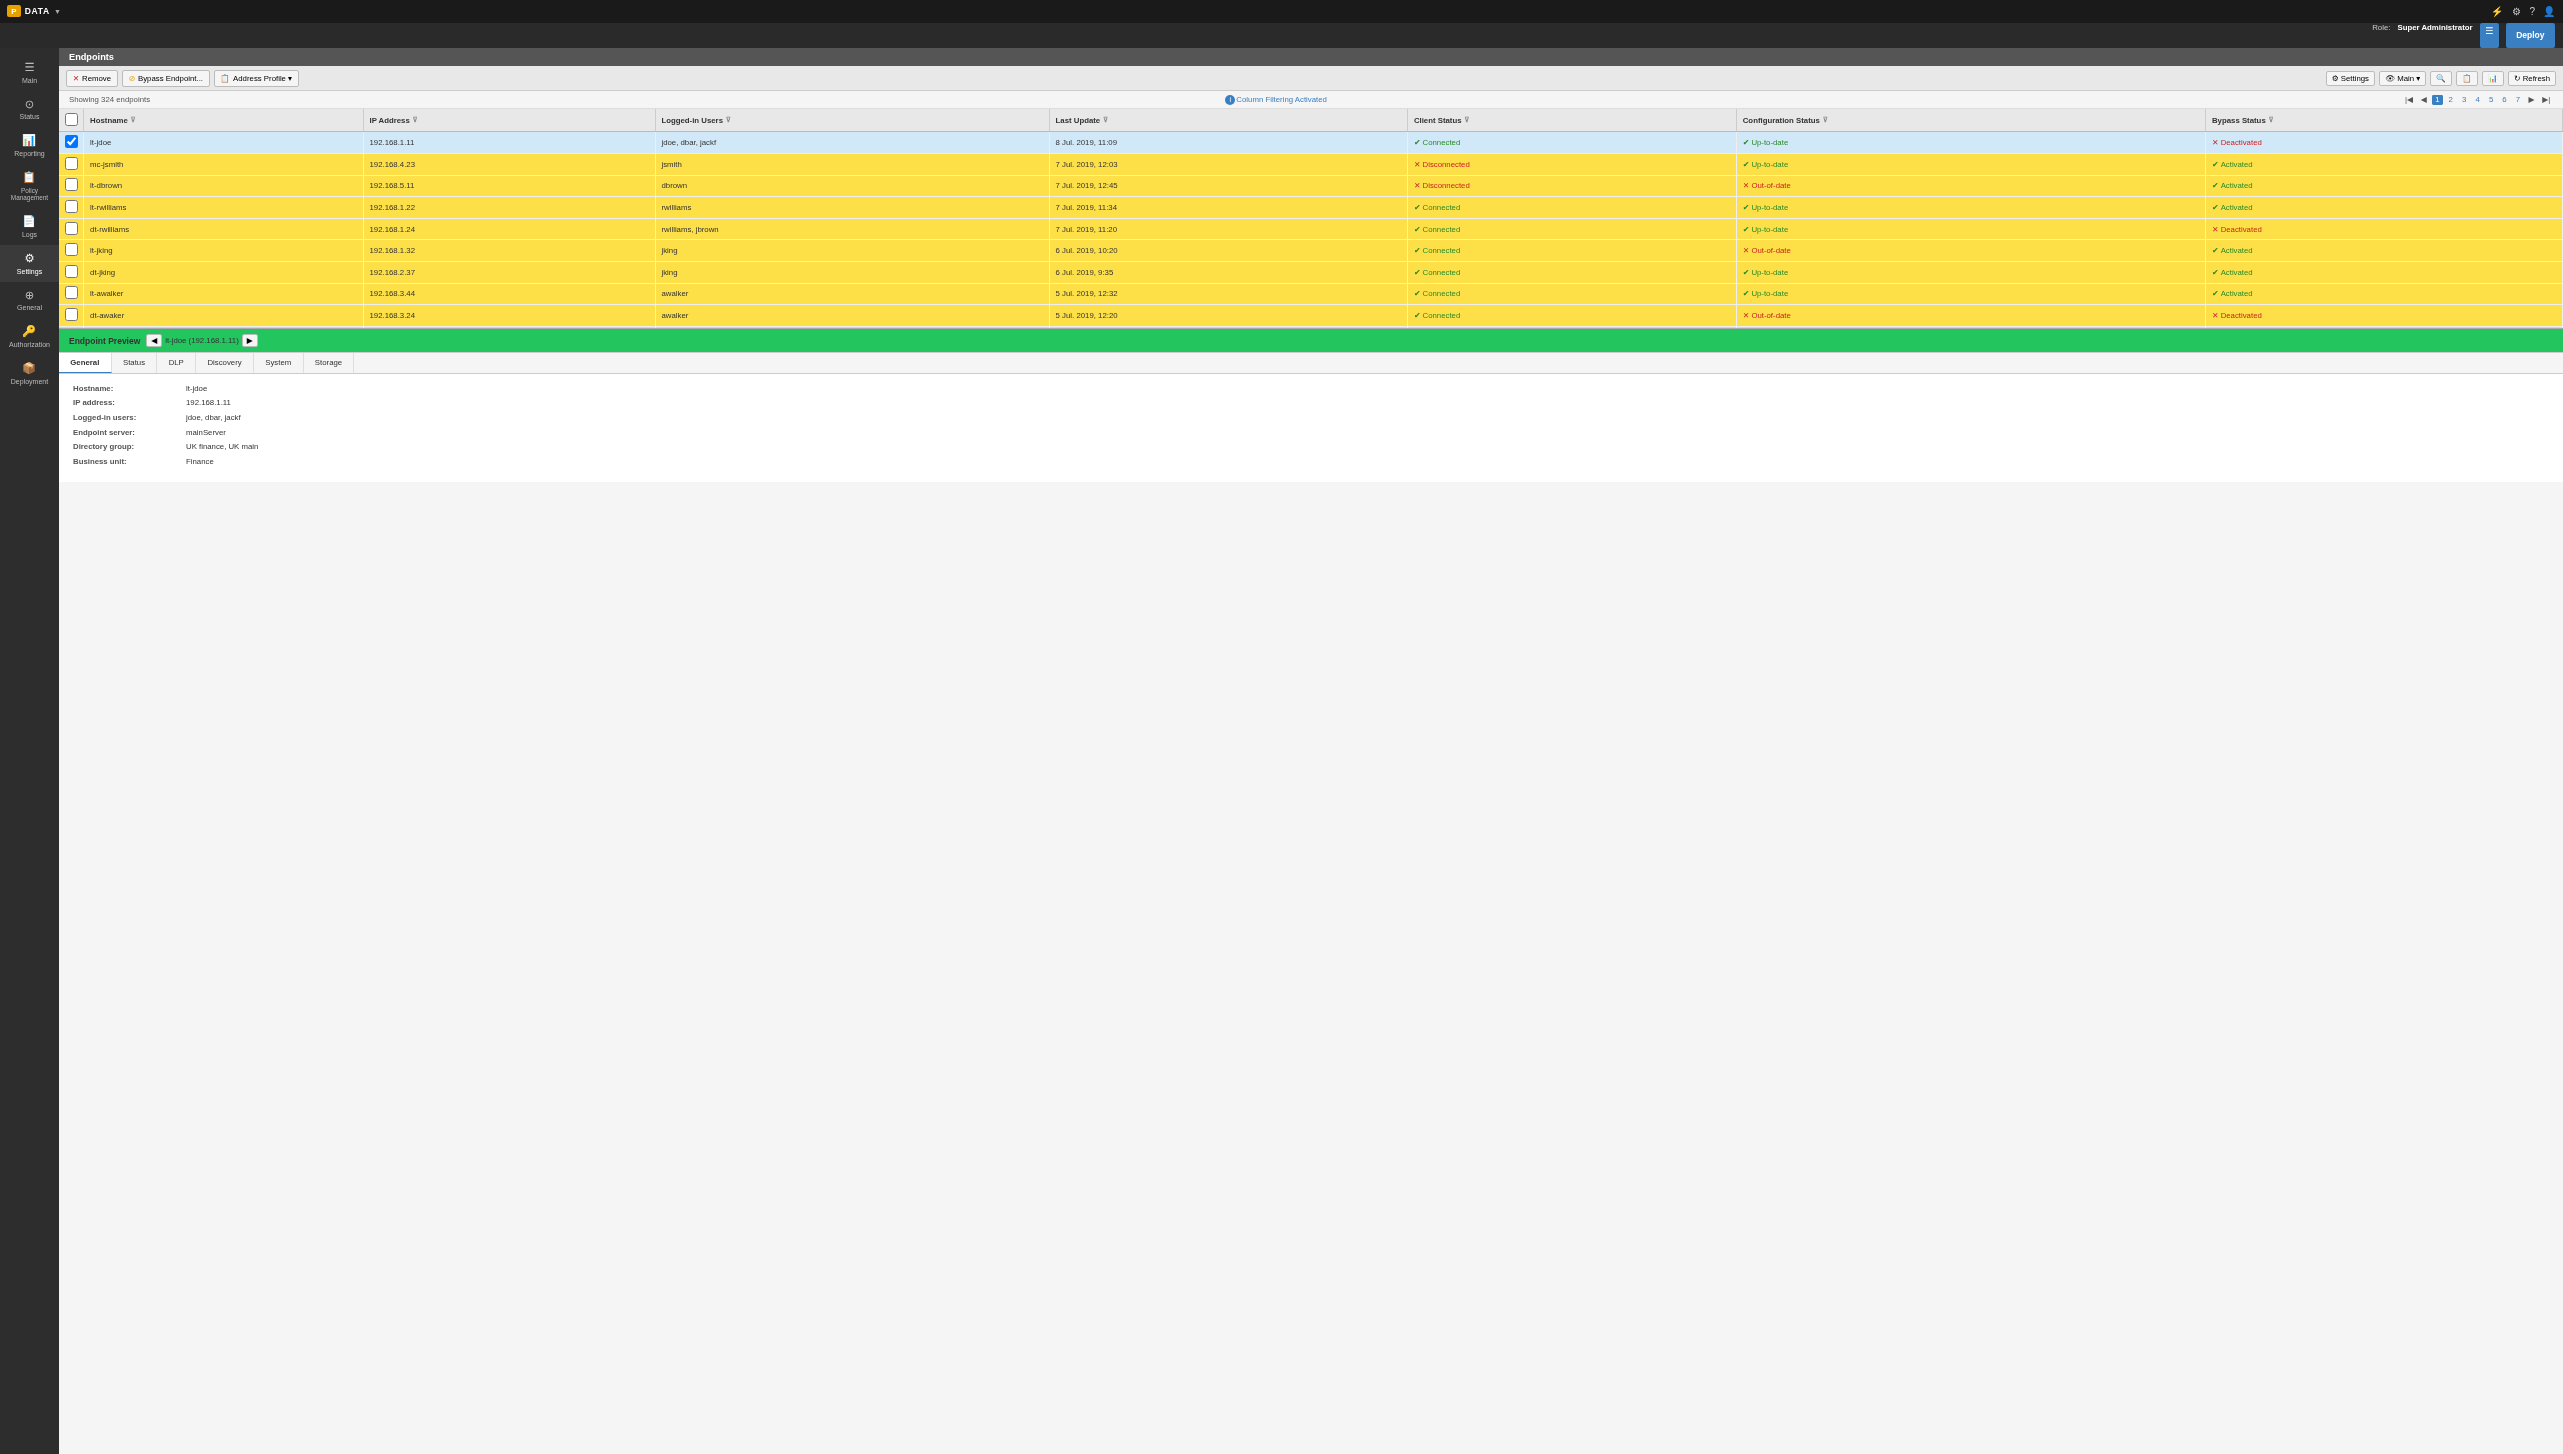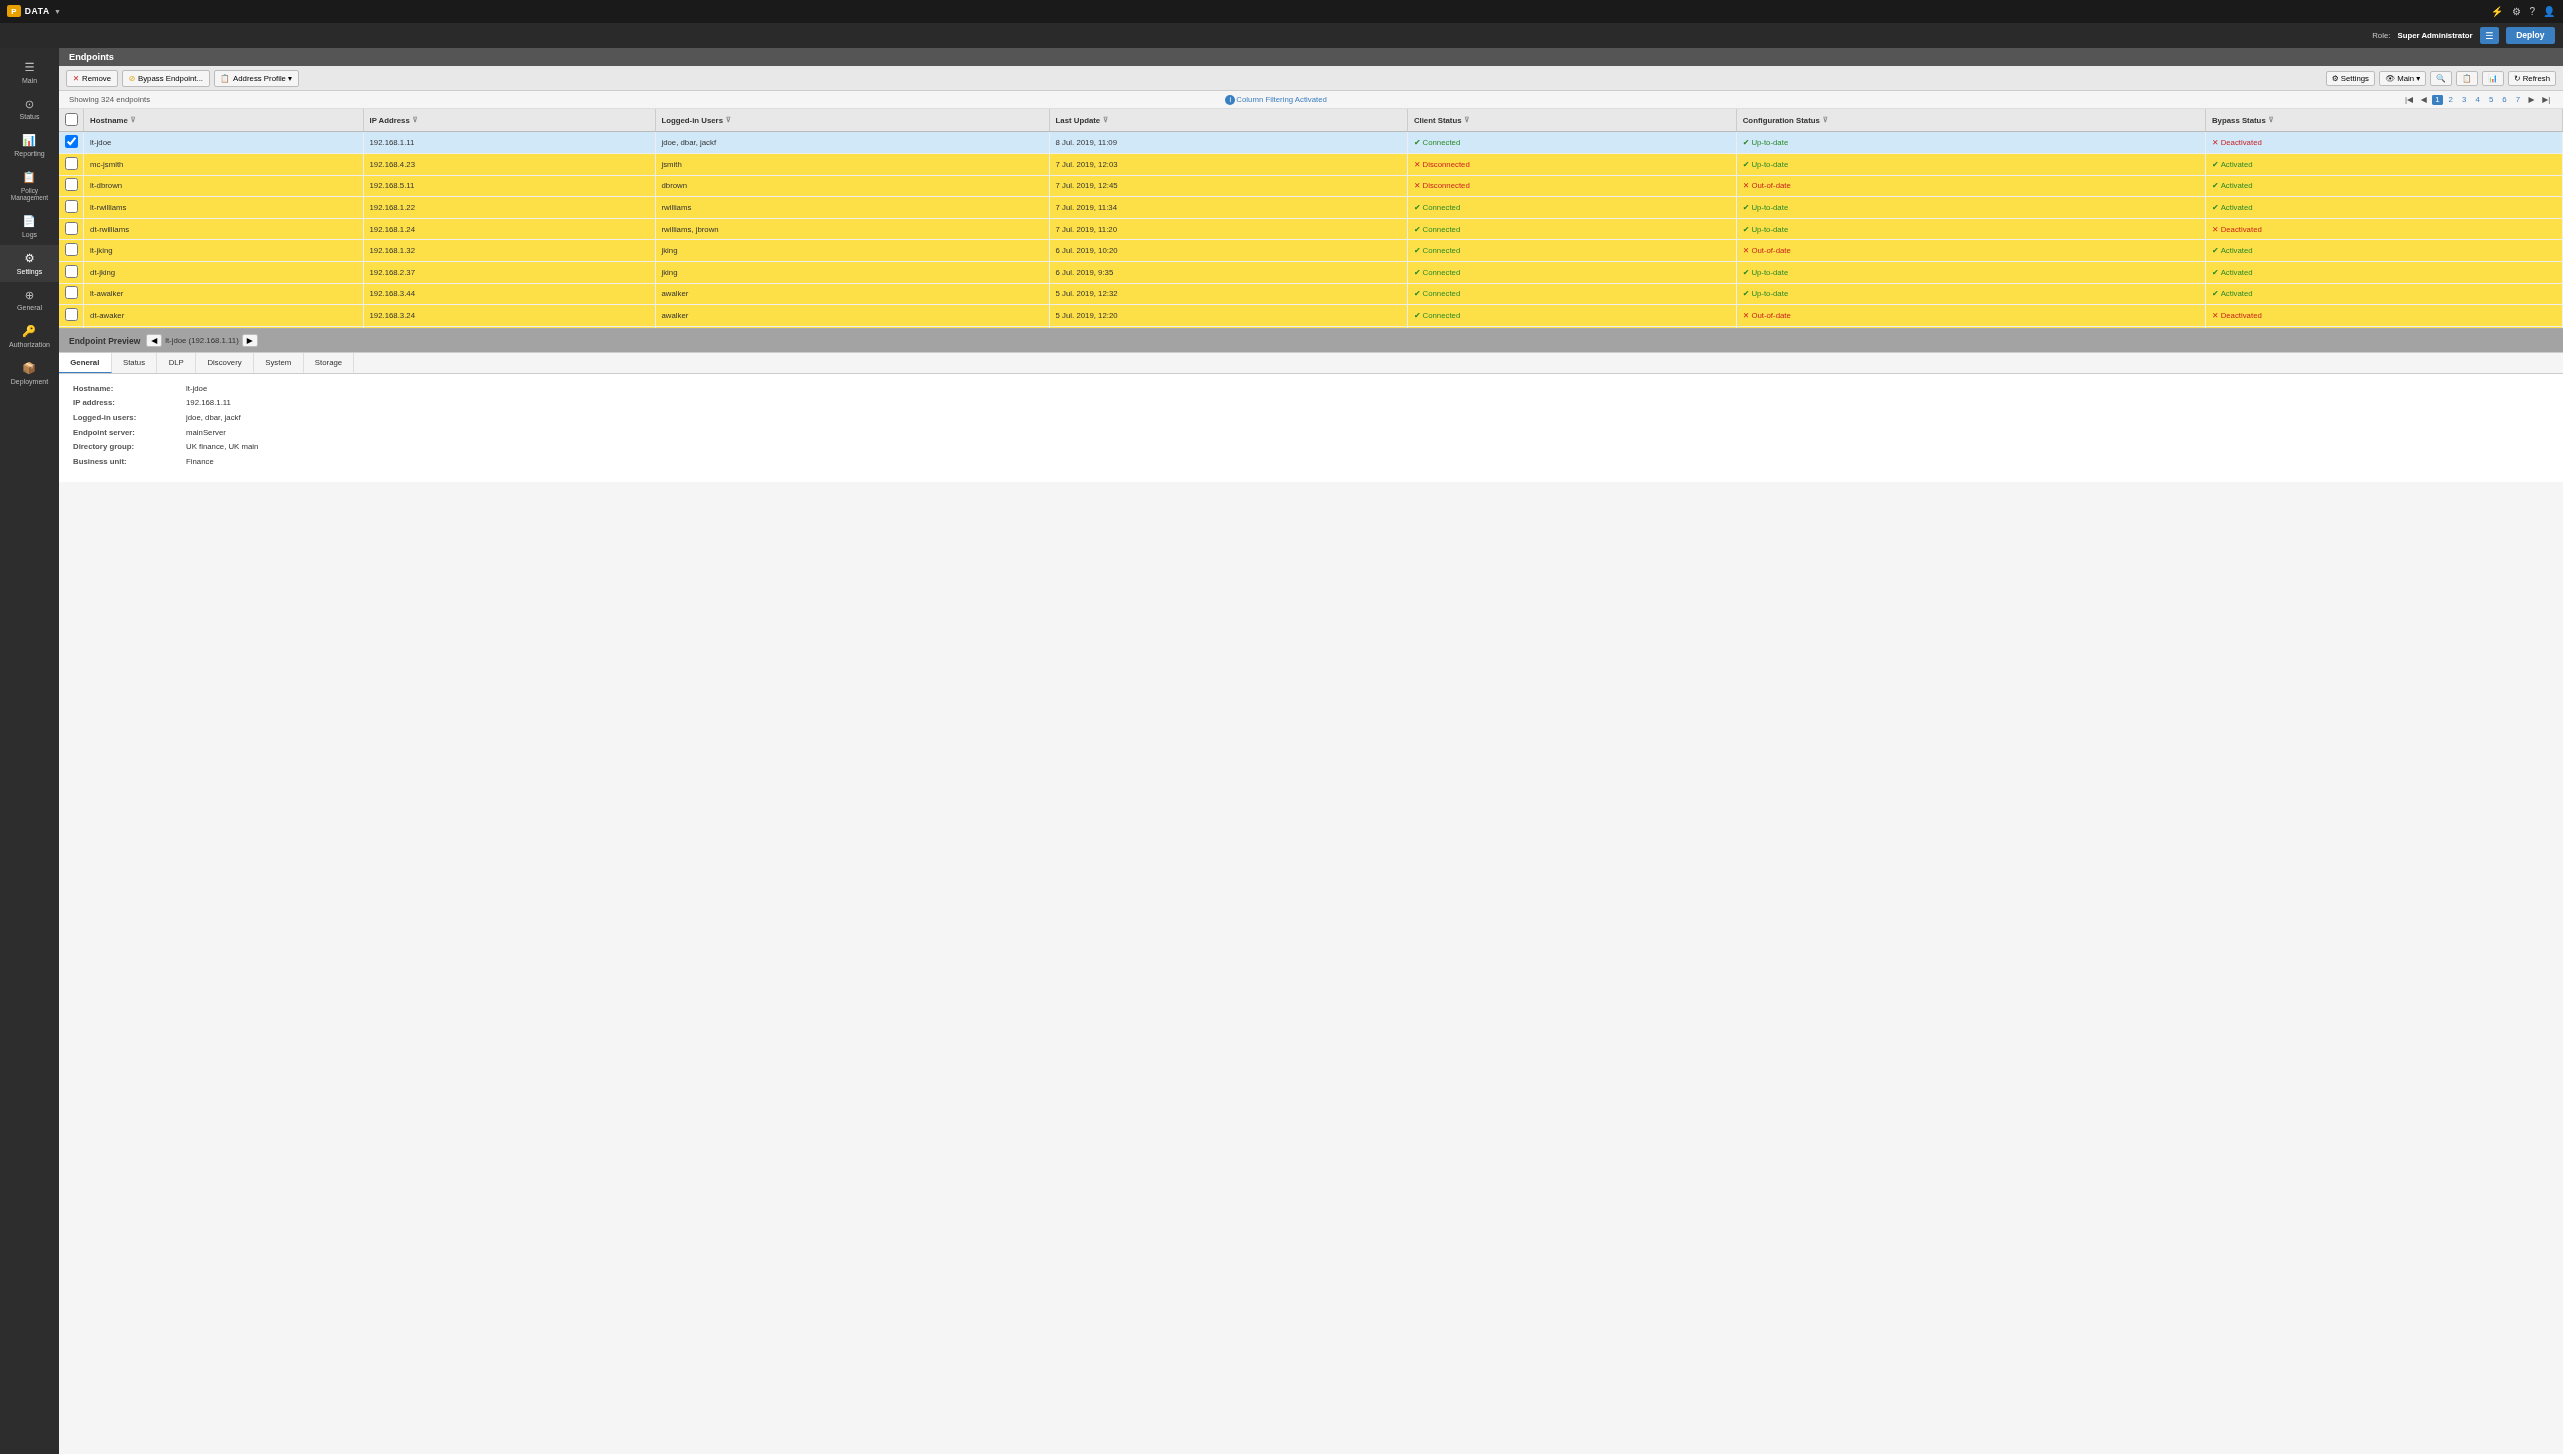--- a/index.html
+++ b/index.html
@@ -12,21 +12,21 @@
     }
     .top-bar-left { display: flex; align-items: center; gap: 4.2px; }
     .app-logo { background: #e8a000; color: white; font-weight: bold; font-size: 7.8px; padding: 1.4px 4.2px; border-radius: 2.1px; }
     .app-name { color: white; font-size: 8.5px; font-weight: bold; letter-spacing: 0.7px; }
     .dropdown-arrow { color: #aaa; font-size: 7px; cursor: pointer; }
     .top-bar-right { display: flex; align-items: center; gap: 8.5px; }
     .top-bar-icon { color: #ccc; font-size: 10px; cursor: pointer; }
 
     
     .role-bar {
-      display: flex; align-items: center; background: #2a2a2a; height: 25.5px; padding: 0 8.5px;
+      display: flex; background: #2a2a2a; height: 25.5px; padding: 0 8.5px;
       justify-content: flex-end; gap: 7px;
     }
     .role-text { color: #ccc; font-size: 7.8px; }
     .role-name { color: white; font-weight: bold; font-size: 7.8px; }
     .list-icon { background: #3a7fc1; color: white; padding: 2.8px 5.7px; border-radius: 2.1px; cursor: pointer; font-size: 9.2px; }
     .deploy-btn { background: #3a7fc1; color: white; padding: 3.5px 10px; border-radius: 2.1px; font-size: 8.5px; font-weight: bold; cursor: pointer; border: none; }
 
     
     .main-layout { display: flex; height: calc(100vh - 48px); }
 
@@ -72,21 +72,21 @@
     .status-disconnected { color: #cc2222; }
     .status-uptodate { color: #2a8a2a; }
     .status-outofdate { color: #cc2222; }
     .status-activated { color: #2a8a2a; }
     .status-deactivated { color: #cc2222; }
     .check-green { color: #2a8a2a; margin-right: 2.1px; }
     .cross-red { color: #cc2222; margin-right: 2.1px; }
 
     
     .preview-section { background: white; border-top: 1.4px solid #aaa; }
-    .preview-header { display: flex; align-items: center; gap: 5.7px; padding: 4.2px 10px; background: #a3a3a3; border-bottom: 0.7px solid #ccc; }
+    .preview-header { display: flex; align-items: center; gap: 5.7px; padding: 4.2px 10px; background: #22c55e; border-bottom: 0.7px solid #ccc; }
     .preview-title { font-size: 8.5px; font-weight: bold; }
     .preview-nav { display: flex; align-items: center; gap: 2.8px; }
     .preview-nav-btn { padding: 1.4px 4.2px; background: #f5f5f5; border: 0.7px solid #bbb; border-radius: 2.1px; cursor: pointer; font-size: 7.8px; }
     .preview-hostname { font-size: 7.8px; color: #333; }
 
     
     .preview-tabs { display: flex; background: #f5f5f5; border-bottom: 0.7px solid #ccc; }
     .preview-tab { padding: 5px 11.3px; font-size: 7.8px; cursor: pointer; border-right: 0.7px solid #ddd; border-bottom: 1.4px solid transparent; }
     .preview-tab.active { background: white; border-bottom: 1.4px solid #3a7fc1; font-weight: bold; }
 

